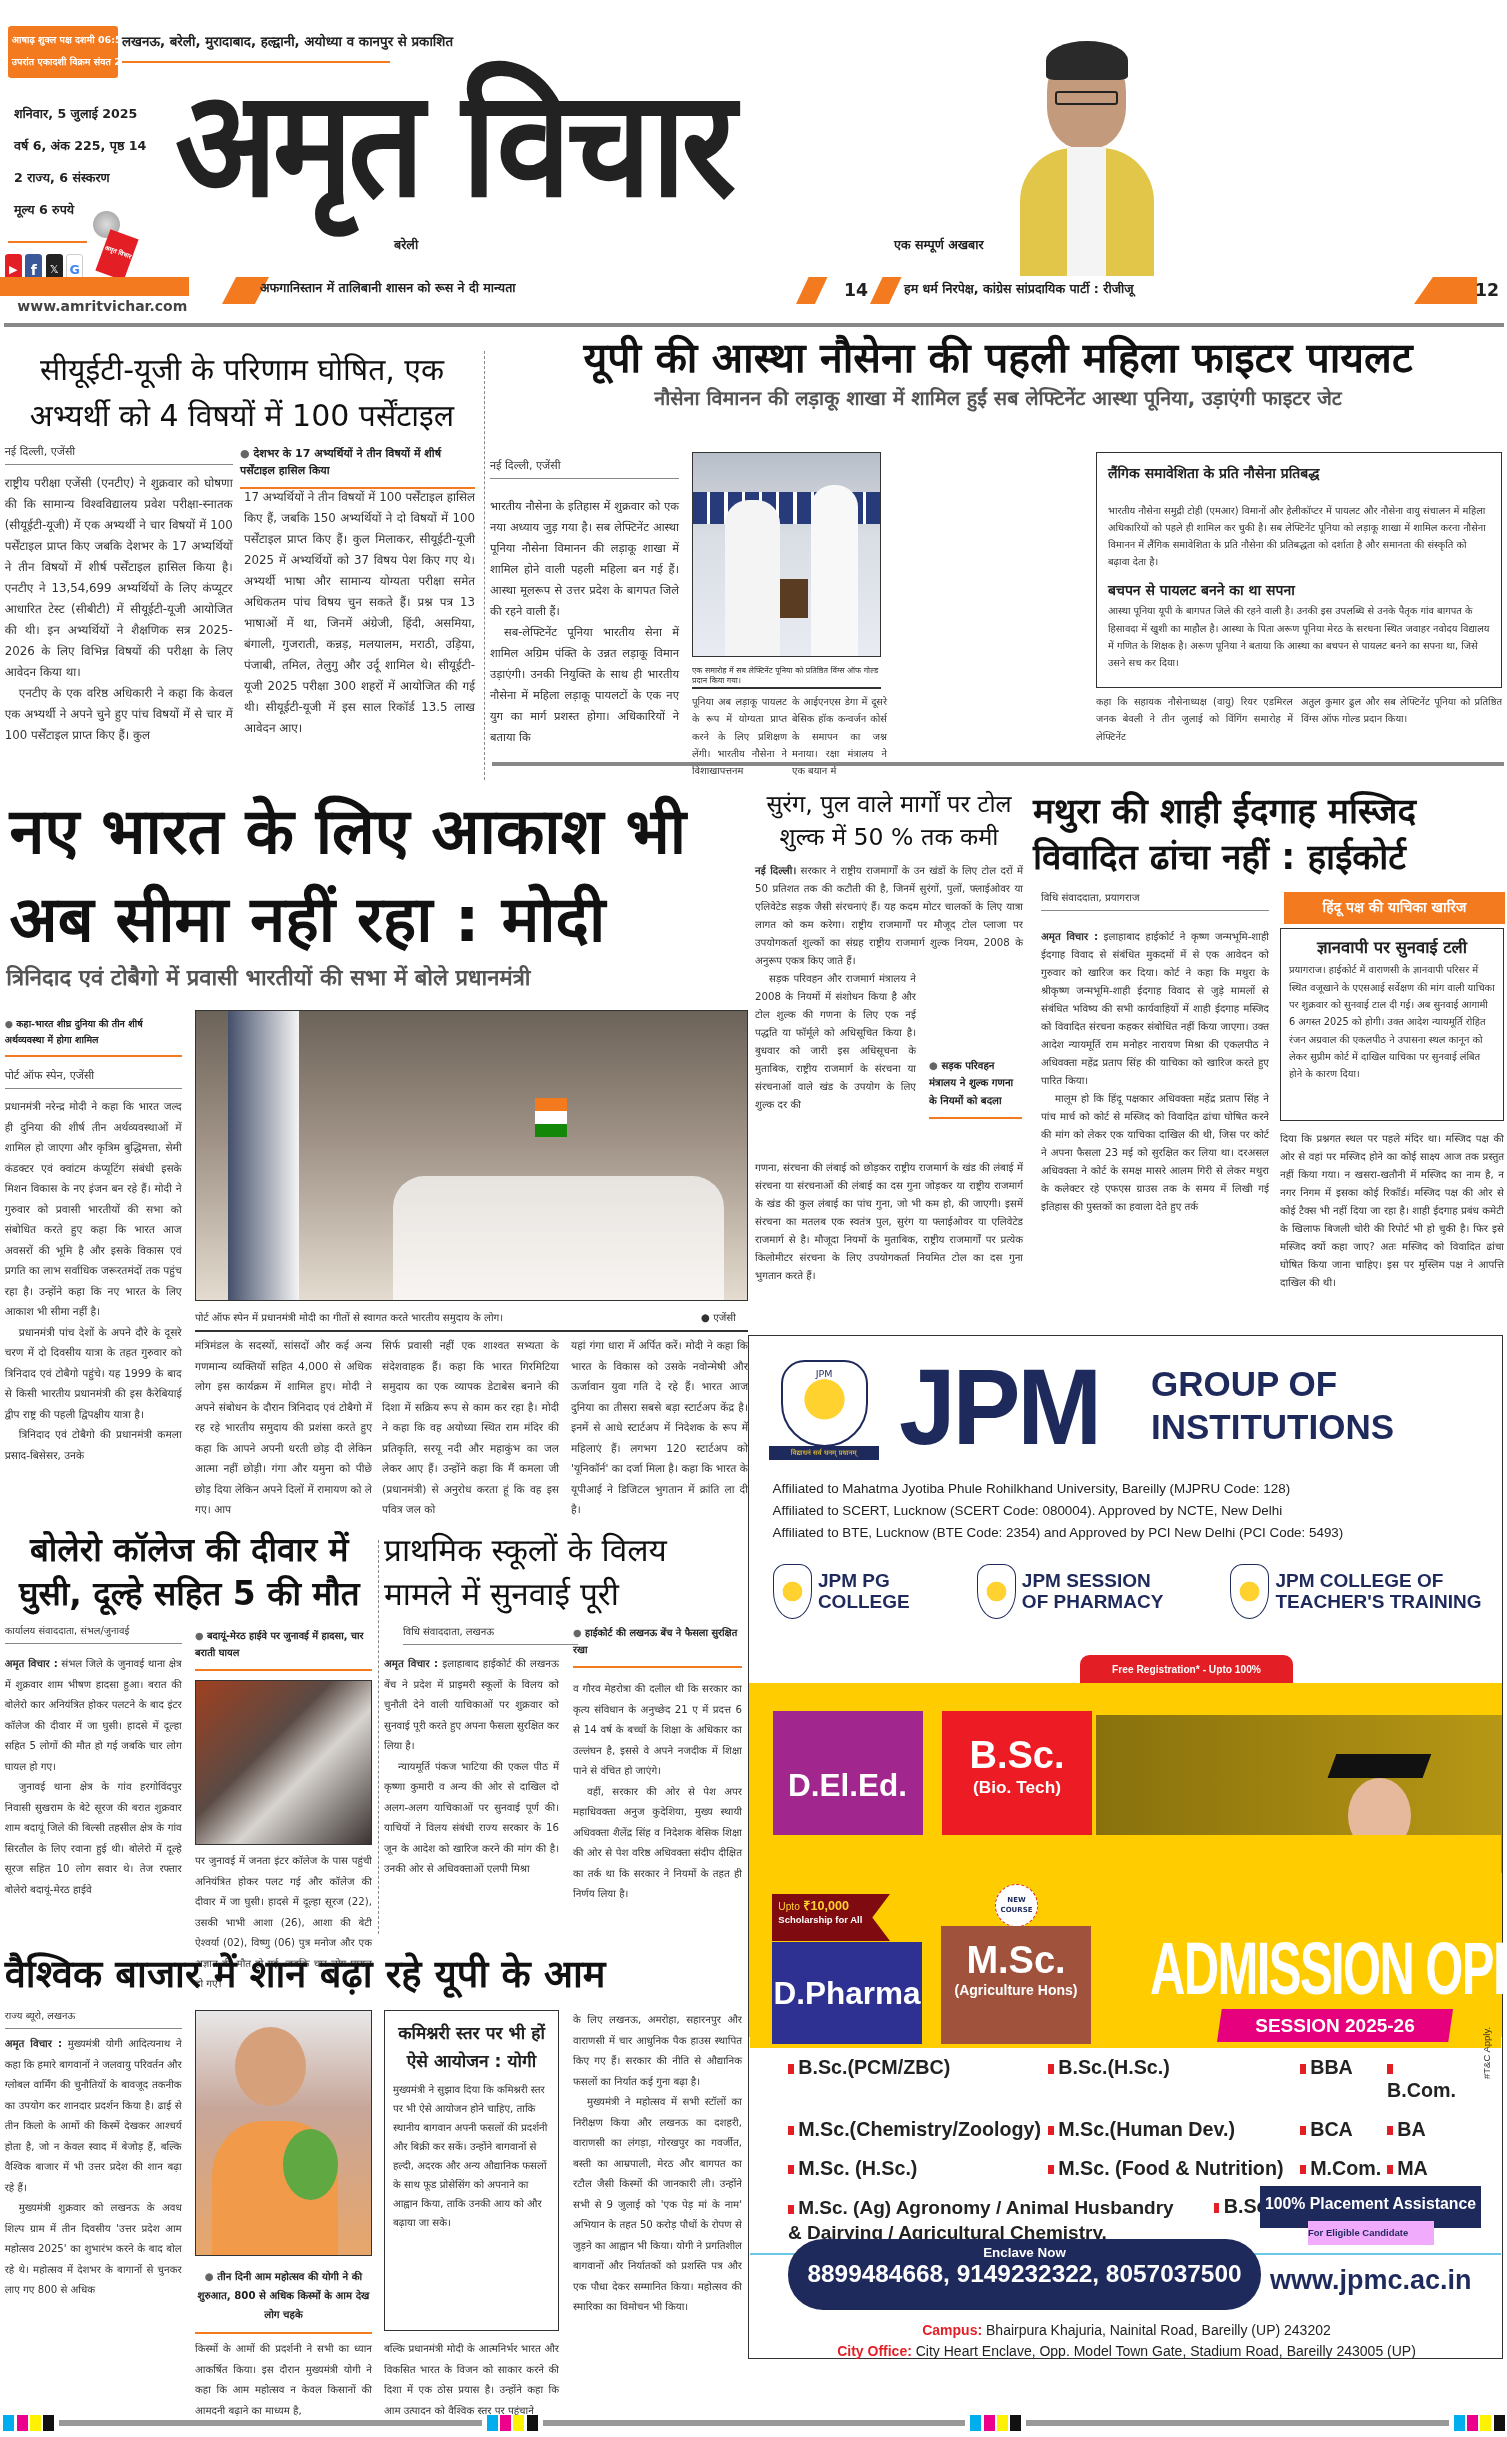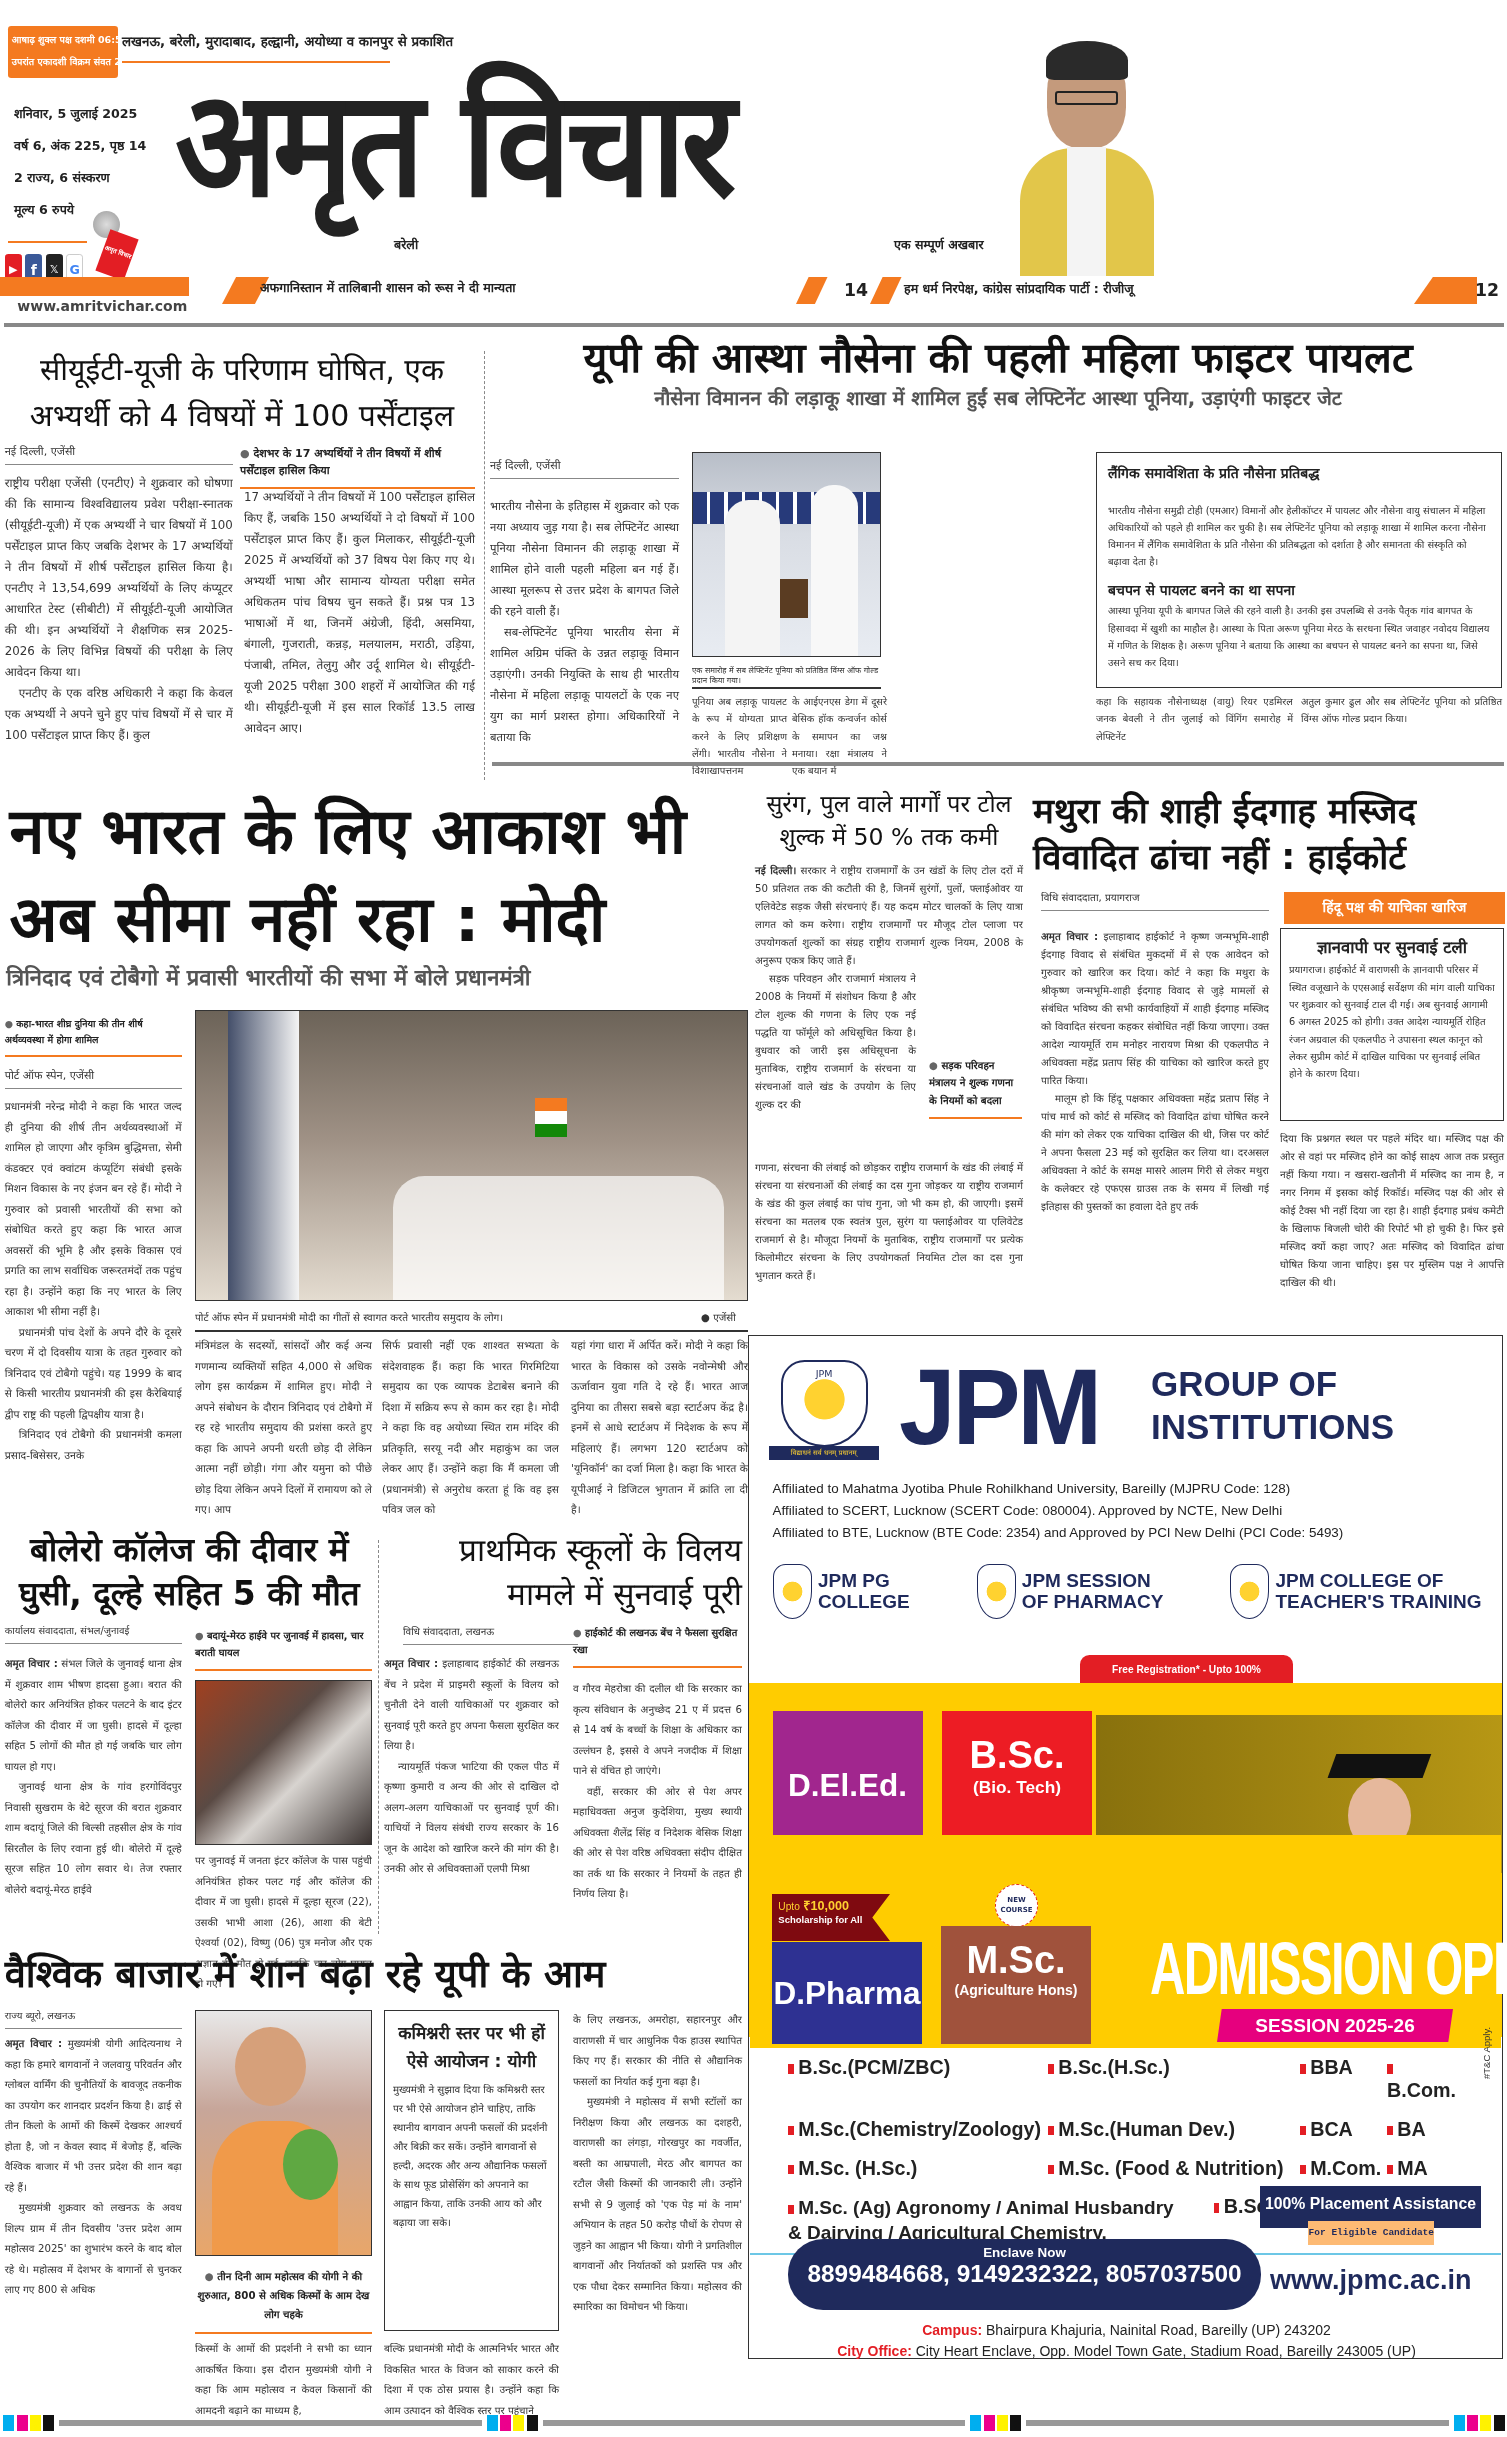--- a/index.html
+++ b/index.html
@@ -240,21 +240,21 @@
     <span><span style="display: inline-block; width: 5.5px; height: 9.5px; background: rgb(227, 30, 36); margin-right: 4.7px; vertical-align: middle;"></span>M.Com.</span>
     <span><span style="display: inline-block; width: 5.5px; height: 9.5px; background: rgb(227, 30, 36); margin-right: 4.7px; vertical-align: middle;"></span>MA</span>
   </div>
   <div style="display:flex;gap:31.5px;margin-top:15.8px">
     <span style="width:394px;font-size:19px;line-height:25px"><span style="display: inline-block; width: 5.5px; height: 9.5px; background: rgb(227, 30, 36); margin-right: 4.7px; vertical-align: middle;"></span>M.Sc. (Ag) Agronomy / Animal Husbandry &amp; Dairying / Agricultural Chemistry.</span>
     <span><span style="display: inline-block; width: 5.5px; height: 9.5px; background: rgb(227, 30, 36); margin-right: 4.7px; vertical-align: middle;"></span>B.Sc. (Agriculture Hons)</span>
   </div>
 </div>
 <div class="abs" style="left:1481px;top:2079px;font-size:9.5px;color:#333;transform:rotate(-90deg);transform-origin:left top;white-space:nowrap;font-family:'Liberation Sans',sans-serif">#T&amp;C Apply.</div>
 <div class="abs" style="left:1260px;top:2186px;width:221px;height:42px;background:#1f2a5c;color:#fff;font-weight:bold;font-size:15.8px;text-align:center;line-height:35px;font-family:'Liberation Sans',sans-serif">100% Placement Assistance</div>
-<div class="abs" style="left:1308px;top:2221px;width:126px;height:23.6px;background:#fdba74;color:#1f2a5c;font-weight:bold;font-size:9.5px;text-align:right;line-height:23.6px;font-family:Liberation Mono, monospace">For Eligible Candidate</div>
+<div class="abs" style="left:1308px;top:2221px;width:126px;height:23.6px;background:#f0abfc;color:#1f2a5c;font-weight:bold;font-size:9.5px;text-align:left;line-height:23.6px;font-family:Liberation Sans, sans-serif">For Eligible Candidate</div>
 <div class="abs" style="left:750px;top:2253px;width:751px;height:1.6px;background:#6cc7e6"></div>
 <div class="abs" style="left:788px;top:2239px;width:473px;height:71px;background:#1f2a5c;border-radius:35px;color:#fff;text-align:center;font-family:'Liberation Sans',sans-serif">
   <div style="font-size:13.4px;font-weight:bold;margin-top:6.3px">Enclave Now</div>
   <div style="font-size:24.4px;font-weight:bold">8899484668, 9149232322, 8057037500</div>
 </div>
 <div class="abs" style="left:1270px;top:2265px;font-size:27px;font-weight:900;color:#1f2a5c;font-family:'Liberation Sans',sans-serif">www.jpmc.ac.in</div>
 <div class="abs" style="left:772px;top:2320px;width:709px;text-align:center;font-family:'Liberation Sans',sans-serif;font-size:14px;color:#222;line-height:20.5px">
   <div><b style="color:#e31e24">Campus:</b> <span>Bhairpura Khajuria, Nainital Road, Bareilly (UP) 243202</span></div>
   <div><b style="color:#e31e24">City Office:</b> <span>City Heart Enclave, Opp. Model Town Gate, Stadium Road, Bareilly 243005 (UP)</span></div>
 </div>
@@ -263,21 +263,21 @@
 <div class="abs byline" style="left:4.7px;top:1624px;width:177px;font-size:9.8px">कार्यालय संवाददाता, संभल/जुनावई</div>
 <div class="abs bullet-hl" style="left:195px;top:1627px;width:177px;font-size:9.8px;line-height:17.3px">बदायूं-मेरठ हाईवे पर जुनावई में हादसा, चार बराती घायल</div>
 <div class="abs photo" style="left:195px;top:1680px;width:177px;height:165px;background:linear-gradient(135deg,#a04020 0,#5a4a44 40%,#d8d4d0 60%,#3a3230 100%)"></div>
 <div class="abs cond" style="left:4.7px;top:1654px;width:177px;font-size:10.2px;line-height:20.5px">
   <p><b>अमृत विचार :</b> <span>संभल जिले के जुनावई थाना क्षेत्र में शुक्रवार शाम भीषण हादसा हुआ। बरात की बोलेरो कार अनियंत्रित होकर पलटने के बाद इंटर कॉलेज की दीवार में जा घुसी। हादसे में दूल्हा सहित 5 लोगों की मौत हो गई जबकि चार लोग घायल हो गए।</span></p>
   <p style="text-indent:14px">जुनावई थाना क्षेत्र के गांव हरगोविंदपुर निवासी सुखराम के बेटे सूरज की बरात शुक्रवार शाम बदायूं जिले की बिल्सी तहसील क्षेत्र के गांव सिरतौल के लिए रवाना हुई थी। बोलेरो में दूल्हे सूरज सहित 10 लोग सवार थे। तेज रफ्तार बोलेरो बदायूं-मेरठ हाईवे</p>
 </div>
 <div class="abs cond" style="left:195px;top:1851px;width:177px;font-size:10.2px;line-height:20.5px">पर जुनावई में जनता इंटर कॉलेज के पास पहुंची अनियंत्रित होकर पलट गई और कॉलेज की दीवार में जा घुसी। हादसे में दूल्हा सूरज (22), उसकी भाभी आशा (26), आशा की बेटी ऐश्वर्या (02), विष्णु (06) पुत्र मनोज और एक अज्ञात की मौत हो गई, जबकि चार लोग घायल हो गए।</div>
 <div class="abs" style="left:378px;top:1540px;width:0.8px;height:394px;border-left:0.8px dashed #888"></div>
 
-<div class="abs hl" style="left:384px;top:1528px;width:358px;font-size:31.5px;text-align:right;line-height:44px">प्राथमिक स्कूलों के विलय मामले में सुनवाई पूरी</div>
+<div class="abs hl" style="left:384px;top:1528px;width:358px;font-size:31.5px;text-align:left;line-height:44px">प्राथमिक स्कूलों के विलय मामले में सुनवाई पूरी</div>
 <div class="abs byline" style="left:403px;top:1624px;width:175px;font-size:10px">विधि संवाददाता, लखनऊ</div>
 <div class="abs bullet-hl" style="left:573px;top:1624px;width:169px;font-size:9.8px;line-height:17.3px">हाईकोर्ट की लखनऊ बेंच ने फैसला सुरक्षित रखा</div>
 <div class="abs cond" style="left:384px;top:1654px;width:175px;font-size:10.2px;line-height:20.5px">
   <p><b>अमृत विचार :</b> <span>इलाहाबाद हाईकोर्ट की लखनऊ बेंच ने प्रदेश में प्राइमरी स्कूलों के विलय को चुनौती देने वाली याचिकाओं पर शुक्रवार को सुनवाई पूरी करते हुए अपना फैसला सुरक्षित कर लिया है।</span></p>
   <p style="text-indent:14px">न्यायमूर्ति पंकज भाटिया की एकल पीठ में कृष्णा कुमारी व अन्य की ओर से दाखिल दो अलग-अलग याचिकाओं पर सुनवाई पूर्ण की। याचियों ने विलय संबंधी राज्य सरकार के 16 जून के आदेश को खारिज करने की मांग की है। उनकी ओर से अधिवक्ताओं एलपी मिश्रा</p>
 </div>
 <div class="abs cond" style="left:573px;top:1679px;width:169px;font-size:10.2px;line-height:20.5px">
   <p>व गौरव मेहरोत्रा की दलील थी कि सरकार का कृत्य संविधान के अनुच्छेद 21 ए में प्रदत्त 6 से 14 वर्ष के बच्चों के शिक्षा के अधिकार का उल्लंघन है, इससे वे अपने नजदीक में शिक्षा पाने से वंचित हो जाएंगे।</p>
   <p style="text-indent:14px">वहीं, सरकार की ओर से पेश अपर महाधिवक्ता अनुज कुदेशिया, मुख्य स्थायी अधिवक्ता शैलेंद्र सिंह व निदेशक बेसिक शिक्षा की ओर से पेश वरिष्ठ अधिवक्ता संदीप दीक्षित का तर्क था कि सरकार ने नियमों के तहत ही निर्णय लिया है।</p>
 </div>

